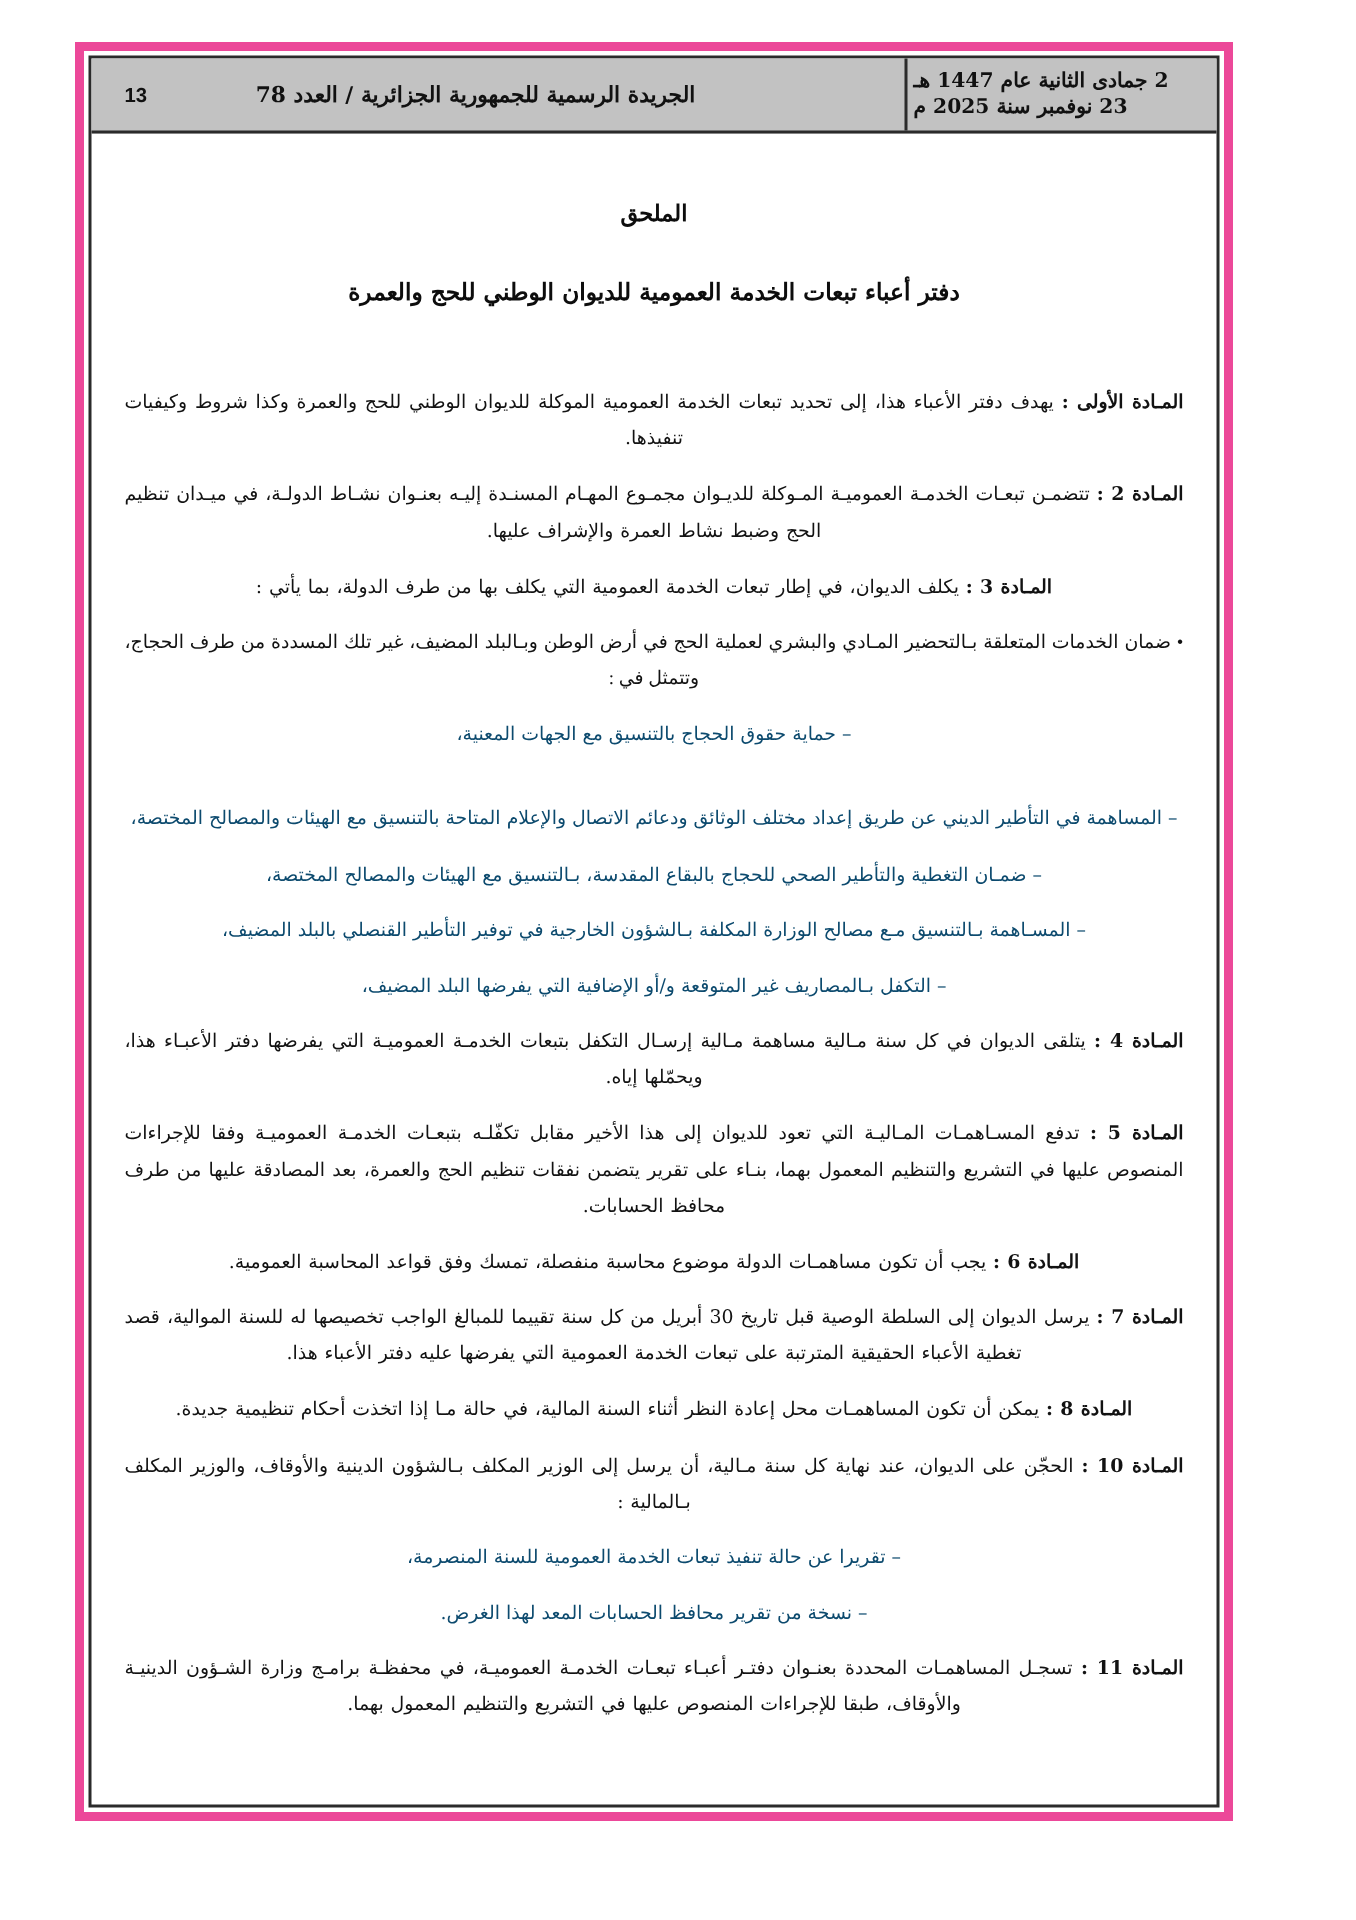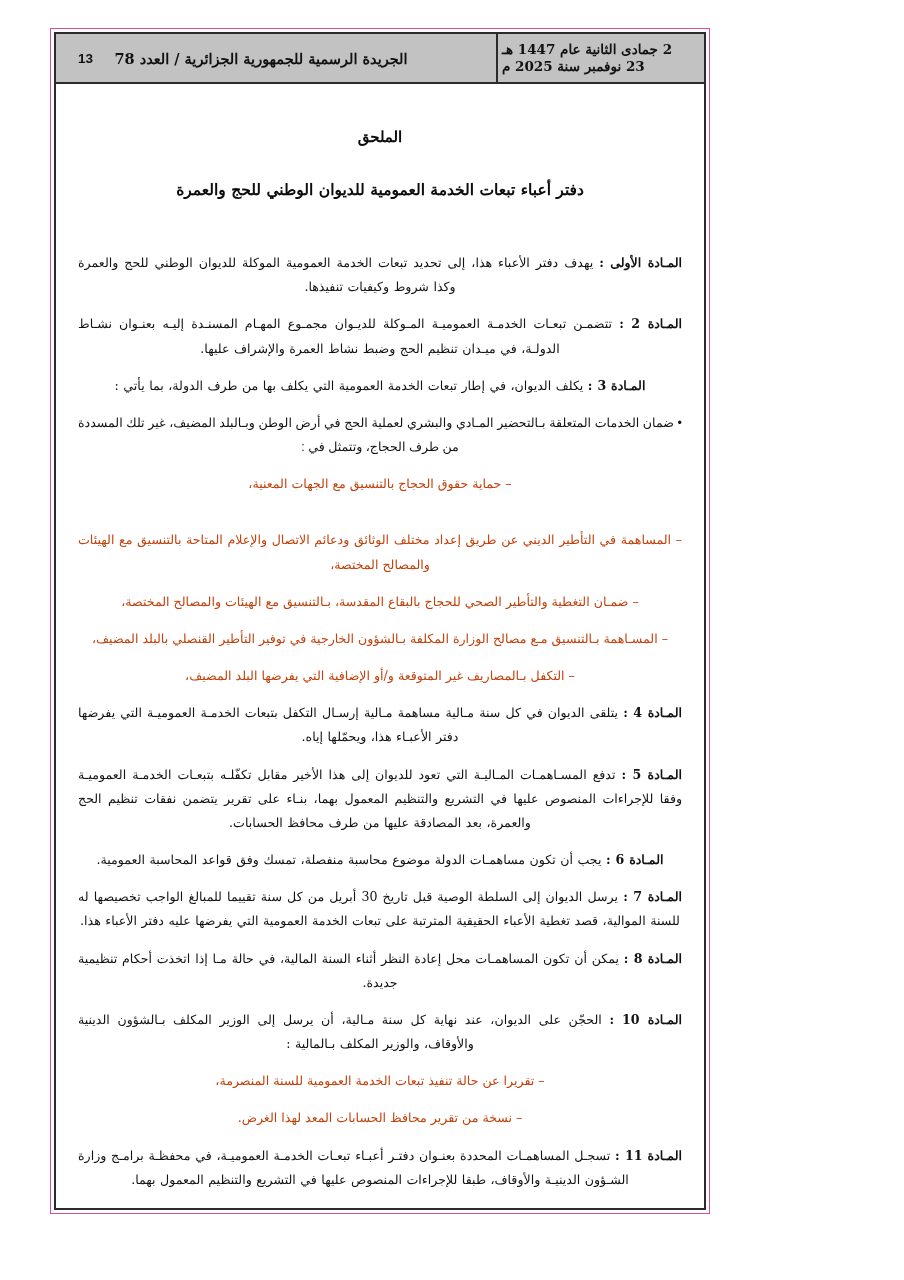--- a/index.html
+++ b/index.html
@@ -14,24 +14,24 @@
     font-family: "DejaVu Sans", "Liberation Sans", sans-serif;
     overflow: hidden;
     position: relative;
   }
 
   
   #page-frame {
     position: absolute;
     left: 50px;
     top: 28px;
-    width: 660px;
+    width: 772px;
     height: 1186px;
     box-sizing: border-box;
-    border: 1px solid #ec4899;
+    border: 6px solid #ec4899;
     background: #ffffff;
   }
   #page-frame-inner {
     position: absolute;
     left: 3px;
     top: 3px;
     right: 3px;
     bottom: 3px;
     box-sizing: border-box;
     border: 2px solid #2b2b2b;
@@ -138,33 +138,33 @@
     text-align: justify;
     text-align-last: center;
     word-spacing: 0.5px;
   }
   p.para .art-label {
     font-weight: bold;
   }
 
   p.bullet {
     margin: 0 0 13px 0;
-    font-family: Liberation Sans, sans-serif;
+    font-family: Liberation Serif, serif;
     font-size: 12.6px;
     line-height: 1.92;
     color: #121212;
     text-align: justify;
     text-align-last: center;
   }
   p.dash {
     margin: 0 0 13px 0;
     font-family: "DejaVu Serif", "Liberation Serif", serif;
     font-size: 12.6px;
     line-height: 1.92;
-    color: #c2410c;
+    color: #0c4a6e;
     text-align: center;
   }
   p.dash.wide {
     text-align: justify;
     text-align-last: center;
     margin-top: 32px;
   }
 </style>
 </head>
 <body>

